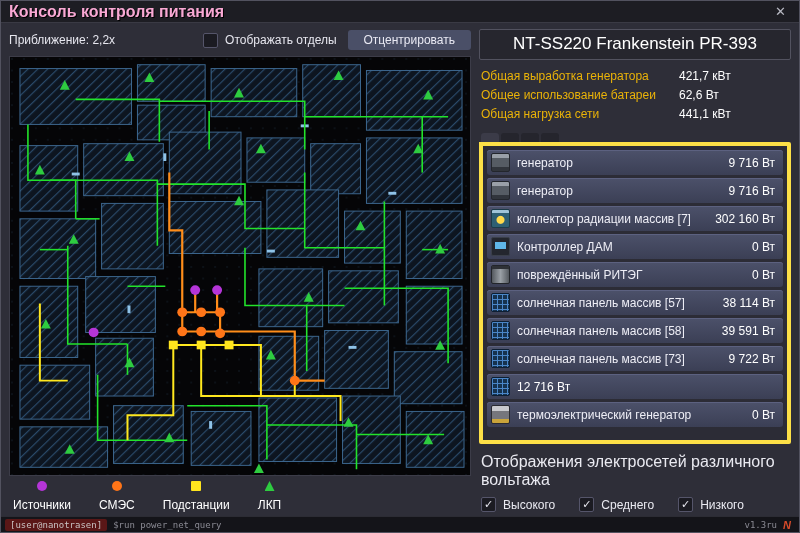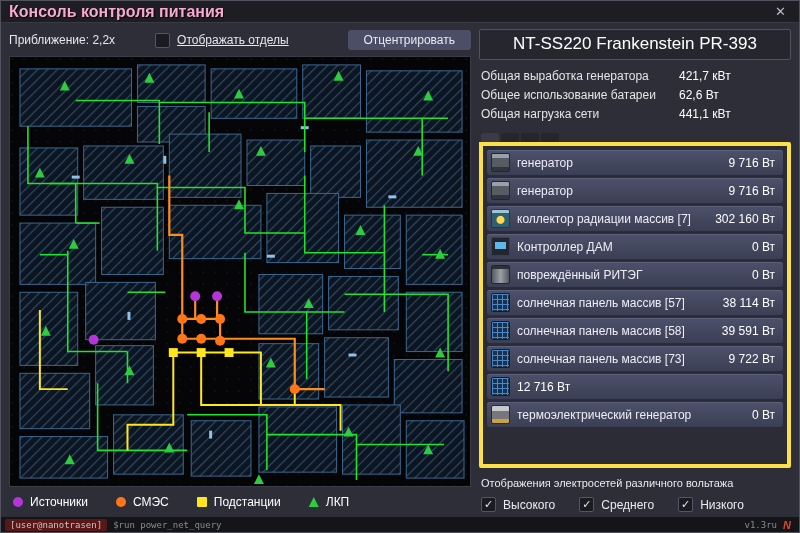--- a/index.html
+++ b/index.html
@@ -26,21 +26,21 @@
   }
   .title { color:#f9a8d4; font-size:16px; font-weight:bold; text-shadow:1px 1px 0 #000; }
   .close {
     margin-left:auto; color:#b9bac4; font-size:13px; line-height:1;
     cursor:pointer; padding:1px 3px;
   }
   
   .content { flex:1; display:flex; gap:8px; padding:6px 8px 4px 8px; min-height:0; }
   .map-panel { flex:1; display:flex; flex-direction:column; gap:5px; min-width:0; }
   .map-controls { flex:0 0 22px; display:flex; align-items:center; color:#e6e6ee; font-size:12px; }
-  .dept-check { display:flex; align-items:center; gap:7px; margin-left:40px; cursor:pointer;text-decoration:underline; }
+  .dept-check { display:flex; align-items:center; gap:7px; margin-left:88px; cursor:pointer; }
   .cb {
     width:15px; height:15px; flex:none;
     background:#1b1b22; border:1px solid #55556a; border-radius:2px;
     display:flex; align-items:center; justify-content:center;
     font-size:11px; color:#e8e8f0; line-height:1;
   }
   .center-btn {
     margin-left:auto;
     background:#4a4f67; color:#e9e9f3;
     font-size:12px; padding:3px 16px;
@@ -48,34 +48,34 @@
     font-family:"Liberation Sans", sans-serif;
   }
   .map-view {
     flex:1; min-height:0;
     background:#050507;
     border:1px solid #3c3c48;
     position:relative; overflow:hidden;
   }
   .map-view svg { width:100%; height:100%; display:block; }
   .map-legend { flex:0 0 20px; display:flex; align-items:center; gap:28px; color:#ffffff; font-size:12px; padding-left:4px; }
-  .legend-item { display:flex; align-items:center; gap:7px; }
+  .legend-item { display:flex; align-items:center; gap:7px;flex-direction:column; }
   .marker { width:10px; height:10px; flex:none; }
   .shape-circle { border-radius:50%; }
   .shape-square { border-radius:1px; }
   .shape-triangle { clip-path:polygon(50% 0, 0 100%, 100% 100%); }
   
   .side-panel { flex:0 0 312px; display:flex; flex-direction:column; min-height:0; }
   .station-name {
     border:1px solid #52525f; background:#26262e; border-radius:2px;
     color:#ffffff; font-size:17px; text-align:center; padding:4px 0 5px;
   }
   .stats { margin:9px 2px 0 2px; display:flex; flex-direction:column; gap:4px; }
   .stat-row { display:flex; font-size:12px; line-height:15px; }
-  .stat-label { color:#e5e5e5; flex:0 0 198px; }
+  .stat-label { color:#eab308; flex:0 0 198px; }
   .stat-value { color:#ffffff; }
   .tabs { display:flex; gap:2px; margin-top:11px; padding-left:2px; font-size:12px; }
   .tab { padding:4px 9px 5px; background:#25252d; color:#8e8e9a; border-radius:3px 3px 0 0; cursor:pointer; }
   .tab.active { background:#3b3b48; color:#ffffff; }
   .sources-box {
     flex:1; min-height:0; overflow:hidden;
     border:4px solid #fde047; background:#2c2c36; border-radius:0 2px 2px 2px;
     padding:4px; display:flex; flex-direction:column; gap:3px;
   }
   .source-row {
@@ -105,21 +105,21 @@
   .icon-rtg { background-image:linear-gradient(90deg,#54595f,#9aa0a6,#54595f); box-shadow:inset 0 3px 0 #2e3136; border:1px solid #22252a; }
   .icon-solar-panel {
     background-color:#16324e;
     background-image:linear-gradient(#4a86c8 1px, transparent 1px), linear-gradient(90deg,#4a86c8 1px, transparent 1px);
     background-size:5px 5px;
     border:1px solid #0d1f33;
   }
   .icon-teg { background-image:linear-gradient(#c9c9cd 0 5px, #76767c 5px 13px, #caa43a 13px); border:1px solid #2a2a30; }
   
   .voltage { margin-top:9px; padding-left:2px; }
-  .voltage-title { color:#eaeaf1; font-size:11px; }
+  .voltage-title { color:#eaeaf1; font-size:16px; }
   .voltage-opts { display:flex; gap:24px; margin-top:8px; }
   .voltage-opt { display:flex; align-items:center; gap:7px; color:#eaeaf1; font-size:12px; cursor:pointer; }
   
   .statusbar {
     flex:0 0 16px;
     background:#141419; border-top:1px solid #2c2c34;
     display:flex; align-items:center; gap:6px;
     padding:0 8px 0 4px;
     font-family:"DejaVu Sans Mono", monospace; font-size:9px; color:#8a8a93;
   }

